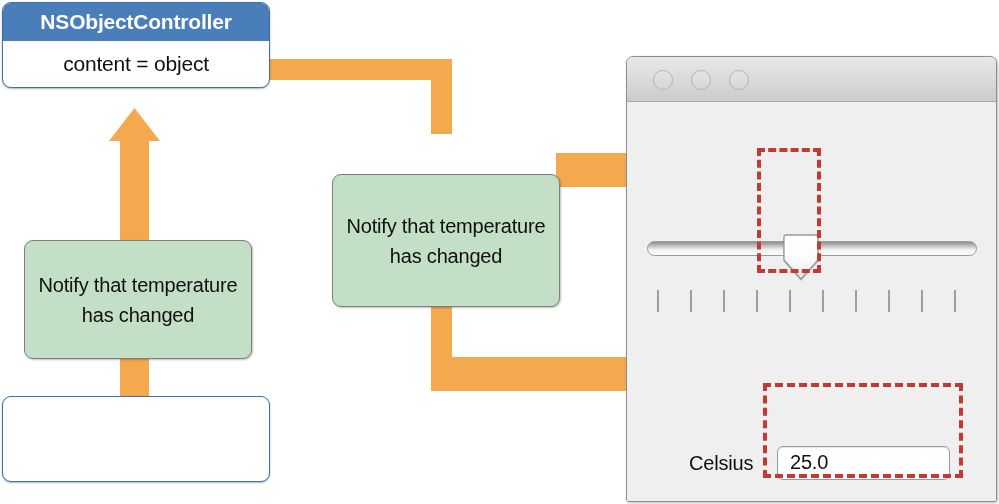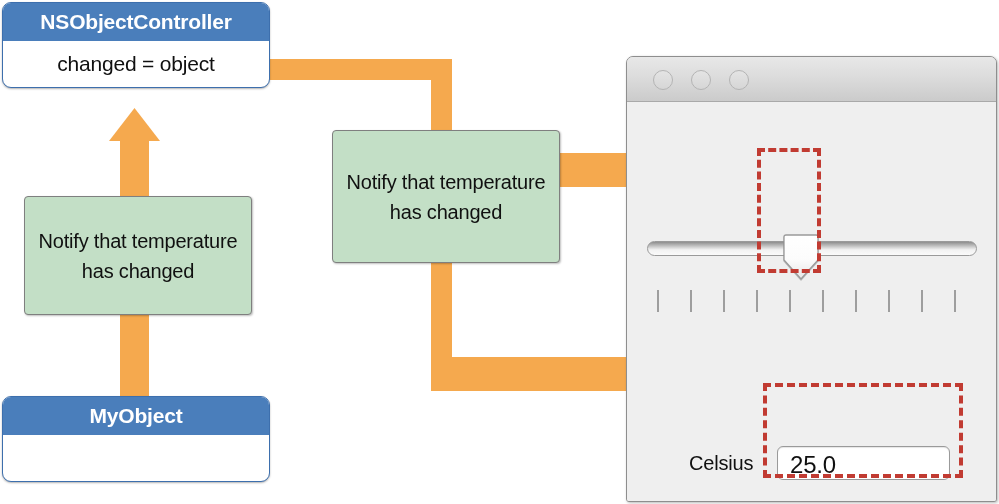--- a/index.html
+++ b/index.html
@@ -49,30 +49,31 @@
 
   #box-controller { left: 2px; top: 2px; width: 268px; height: 86px; }
   #box-myobject   { left: 2px; top: 396px; width: 268px; height: 86px; }
 
   
   .note-box {
     position: absolute;
     box-sizing: border-box;
     background: #C3DFC6;
     border: 1.3px solid #7F7F7F;
-    border-radius: 4px;
+    border-radius: 9px;
     box-shadow: 1px 1px 2px rgba(0,0,0,0.25);
     display: flex;
     align-items: center;
     justify-content: center;
     color: #101010;
     font-size: 20px;
     line-height: 30px;
     text-align: center;
     letter-spacing: -0.2px;
+    margin-top: 44px;
   }
   #note-left  { left: 24px;  top: 196px; width: 228px; height: 119px; }
   #note-right { left: 332px; top: 130px; width: 228px; height: 133px; }
 
   
   #window {
     position: absolute;
     left: 626px;
     top: 56px;
     width: 371px;
@@ -150,21 +151,21 @@
     width: 173px; height: 34px;
     box-sizing: border-box;
     background: #FFFFFF;
     border: 1px solid #9A9A9A;
     border-radius: 6px;
     box-shadow: inset 0 1px 1px rgba(0,0,0,0.10);
   }
   #celsius-value {
     position: absolute;
     left: 12px; top: 4px;
-    font-size: 24px;
+    font-size: 20px;
     color: #101010;
     letter-spacing: -0.2px;
   }
 
   
   .dashed-hl {
     position: absolute;
     box-sizing: border-box;
     border: 4px dashed #C13B32;
     background: transparent;
@@ -195,25 +196,24 @@
     </g>
 
     <g>
       <path d="M 431 258 L 452 258 L 452 357 L 712 357 L 712 339 L 752 374 L 712 409 L 712 391 L 431 391 Z" fill="#F5A94E" stroke="#FFFFFF" stroke-width="7" stroke-linejoin="miter"></path>
       <path d="M 431 258 L 452 258 L 452 357 L 712 357 L 712 339 L 752 374 L 712 409 L 712 391 L 431 391 Z" fill="#F5A94E"></path>
     </g>
   </svg>
 
   <div id="box-controller" class="class-box">
     <div class="cb-header">NSObjectController</div>
-    <div class="cb-body">changed = object</div>
+    <div class="cb-body">content = object</div>
   </div>
 
   <div id="box-myobject" class="class-box">
-    <div class="cb-header">MyObject</div>
   </div>
 
   <div id="note-left" class="note-box">
     <span>Notify that temperature has changed</span>
   </div>
 
   <div id="note-right" class="note-box">
     <span>Notify that temperature has changed</span>
   </div>
 

